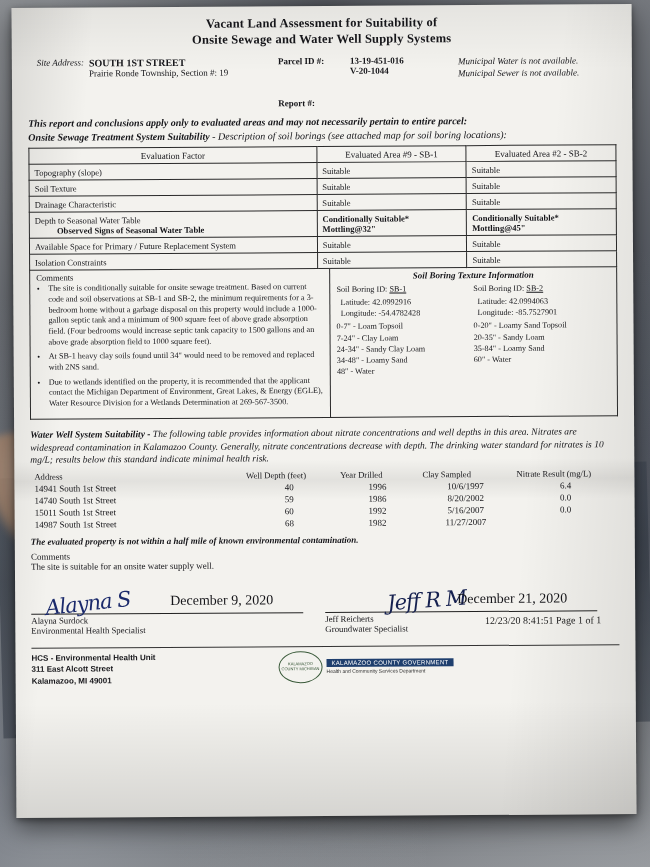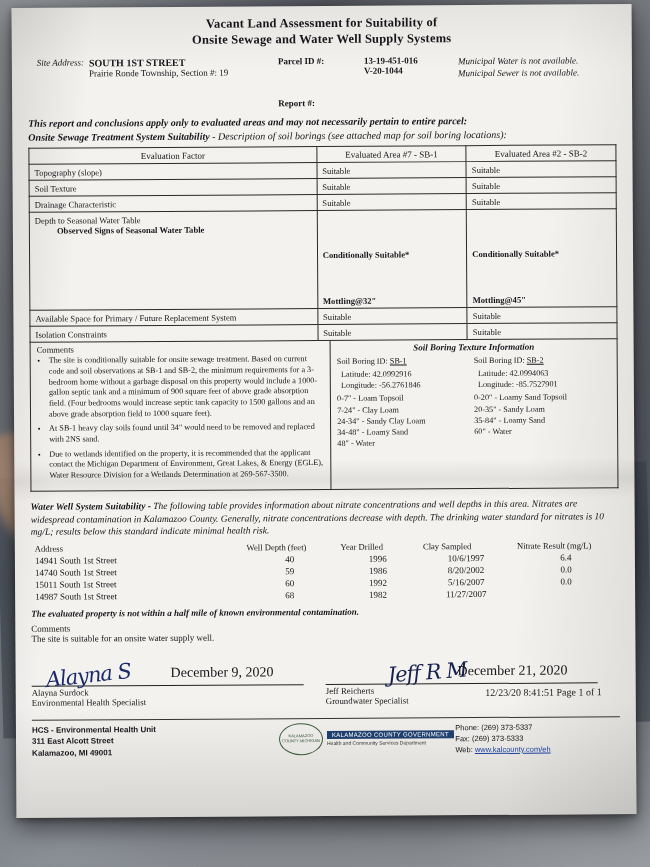--- a/index.html
+++ b/index.html
@@ -57,37 +57,37 @@
   .hdr{display:flex;margin-top:9px;font-size:9px;}
   .hdr .col-a{width:250px;}
   .hdr .col-b{width:180px;}
   .hdr .col-c{flex:1;text-align:left;font-style:italic;}
   .addr-line{display:flex;}
   .addr-lbl{font-style:italic;width:56px;text-align:right;padding-right:5px;}
   .addr-val{font-weight:bold;font-size:10px;}
   .sub-addr{padding-left:61px;font-size:9px;}
   .kv{display:flex;}
   .kv .k{font-weight:bold;width:72px;}
-  .kv .v{font-weight:bold;margin-left:14px;}
+  .kv .v{font-weight:bold;}
   .kv2 .k{font-weight:bold;width:72px;margin-top:32px;}
   .notice{font-style:italic;font-size:9px;line-height:1.35;}
 
   .statement{font-style:italic;font-weight:bold;font-size:10px;margin-top:7px;line-height:1.3;}
   .subhead{font-style:italic;font-weight:bold;font-size:10px;margin-top:2px;}
   .subhead .light{font-weight:normal;font-style:italic;}
 
   
   table.main{width:100%;border-collapse:collapse;margin-top:5px;font-size:8.6px;}
   table.main th, table.main td{border:1px solid #2a2a2a;padding:2.5px 5px;vertical-align:top;}
   table.main th{font-weight:normal;text-align:center;font-size:9px;}
   th.factor{width:49%;}
   th.area{width:25.5%;font-weight:bold;}
   td.factor{text-align:left;}
   td.val{font-size:8.6px;border-radius:6px;}
-  .bold{font-weight:bold;margin-top:36px;}
+  .bold{font-weight:bold;}
   .indent{padding-left:22px;font-weight:bold;font-style:normal;}
 
   
   .lower{display:flex;border:1px solid #2a2a2a;border-top:none;}
   .comments{width:49%;border-right:1px solid #2a2a2a;padding:2px 6px 6px 6px;}
   .comments .lbl{font-size:8.6px;margin-bottom:1px;}
   ul.cmt{margin:0;padding-left:12px;font-size:8.2px;line-height:1.3;}
   ul.cmt li{margin-bottom:4px;}
   .soil{flex:1;padding:2px 6px 6px 6px;}
   .soil-title{text-align:center;font-style:italic;font-weight:bold;font-size:9px;margin-bottom:3px;}
@@ -187,21 +187,21 @@
     <div class="statement">This report and conclusions apply only to evaluated areas and may not necessarily pertain to entire parcel:</div>
     <div class="subhead">
       <span>Onsite Sewage Treatment System Suitability -</span><span class="light"> Description of soil borings (see attached map for soil boring locations):</span>
     </div>
 
     <table class="main">
       <thead>
         <tr>
           <th class="factor">Evaluation Factor</th>
           <th class="area">
-            <span>Evaluated Area #7 -</span>
+            <span>Evaluated Area #9 -</span>
             <span>SB-1</span>
           </th>
           <th class="area">
             <span>Evaluated Area #2 -</span>
             <span>SB-2</span>
           </th>
         </tr>
       </thead>
       <tbody>
         <tr>
@@ -262,21 +262,21 @@
             <div class="id">
               <span>Soil Boring ID:</span>
               <span class="u">SB-1</span>
             </div>
             <div>
               &nbsp;&nbsp;<span>Latitude:</span>
               <span>42.0992916</span>
             </div>
             <div>
               &nbsp;&nbsp;<span>Longitude:</span>
-              <span>-56.2761846</span>
+              <span>-54.4782428</span>
             </div>
             <div class="layers">
               <div>0-7" - Loam Topsoil</div>
               <div>7-24" - Clay Loam</div>
               <div>24-34" - Sandy Clay Loam</div>
               <div>34-48" - Loamy Sand</div>
               <div>48" - Water</div>
             </div>
           </div>
           <div class="soil-col">
@@ -381,24 +381,16 @@
       </div>
       <div class="foot-mid">
         <div class="seal">
           <span>KALAMAZOO COUNTY MICHIGAN</span>
         </div>
         <div class="logo">
           <div class="bar">KALAMAZOO COUNTY GOVERNMENT</div>
           <div class="sub">Health and Community Services Department</div>
         </div>
       </div>
-      <div class="foot-right">
-        <div>Phone: (269) 373-5337</div>
-        <div>Fax: (269) 373-5333</div>
-        <div>
-          <span>Web:</span>
-          <span class="w">www.kalcounty.com/eh</span>
-        </div>
-      </div>
     </div>
 
   </div>
 </div>
 
 </body></html>

